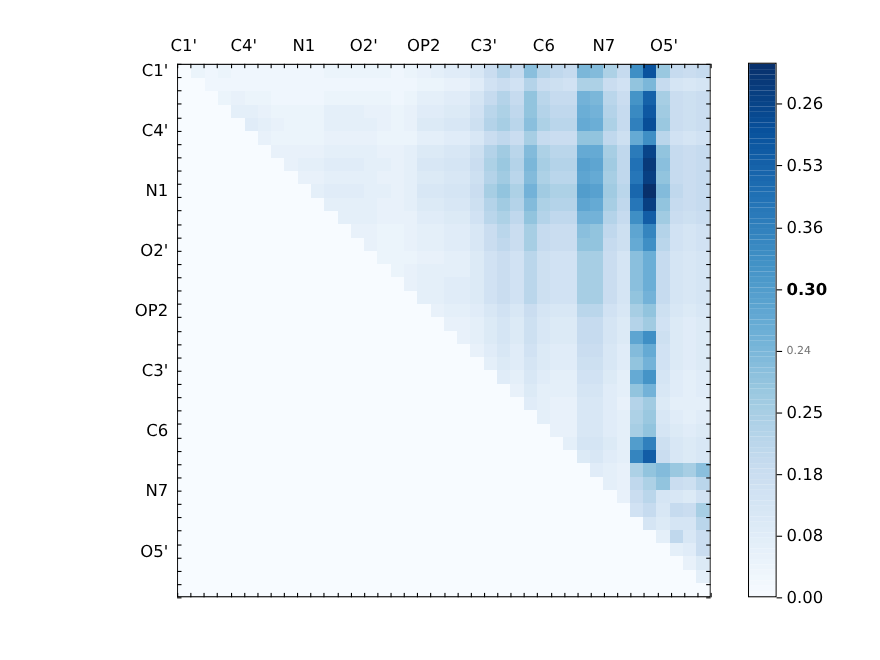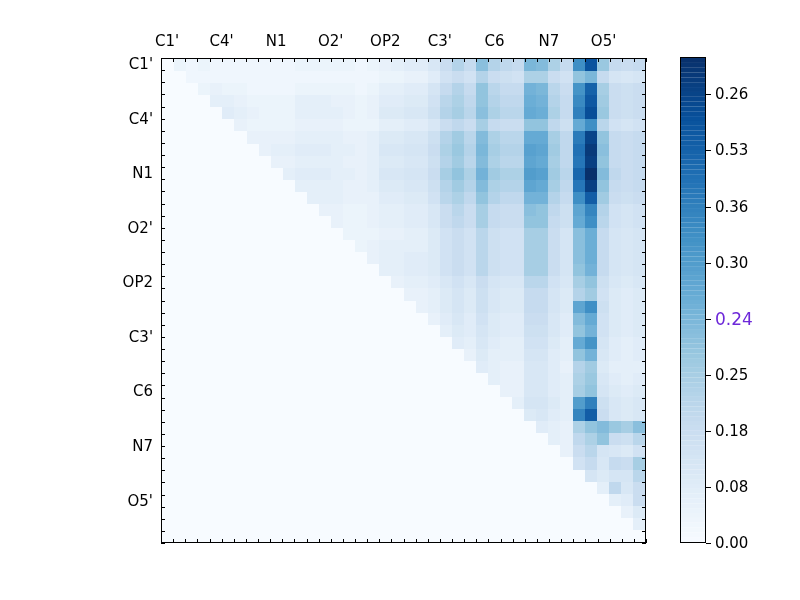--- a/index.html
+++ b/index.html
@@ -1945,23 +1945,23 @@
   <div id="cbticks">
       <div style="position:absolute;left:706px;top:543px;width:5px;height:1px;background:#000;"></div>
       <div style="position:absolute;left:715px;top:543px;transform:translateY(-50%);font-size:15px;color:#000;white-space:nowrap;">0.00</div>
       <div style="position:absolute;left:706px;top:486.9230769230769px;width:5px;height:1px;background:#000;"></div>
       <div style="position:absolute;left:715px;top:486.9230769230769px;transform:translateY(-50%);font-size:15px;color:#000;white-space:nowrap;">0.08</div>
       <div style="position:absolute;left:706px;top:430.84615384615387px;width:5px;height:1px;background:#000;"></div>
       <div style="position:absolute;left:715px;top:430.84615384615387px;transform:translateY(-50%);font-size:15px;color:#000;white-space:nowrap;">0.18</div>
       <div style="position:absolute;left:706px;top:374.7692307692308px;width:5px;height:1px;background:#000;"></div>
       <div style="position:absolute;left:715px;top:374.7692307692308px;transform:translateY(-50%);font-size:15px;color:#000;white-space:nowrap;">0.25</div>
       <div style="position:absolute;left:706px;top:318.69230769230774px;width:5px;height:1px;background:#000;"></div>
-      <div style="position:absolute;left:715px;top:318.69230769230774px;transform:translateY(-50%);font-size:17px;color:#6d28d9;white-space:nowrap;">0.24</div>
+      <div style="position:absolute;left:715px;top:318.69230769230774px;transform:translateY(-50%);font-size:10px;color:#737373;white-space:nowrap;">0.24</div>
       <div style="position:absolute;left:706px;top:262.61538461538464px;width:5px;height:1px;background:#000;"></div>
-      <div style="position:absolute;left:715px;top:262.61538461538464px;transform:translateY(-50%);font-size:15px;color:#000;white-space:nowrap;">0.30</div>
+      <div style="position:absolute;left:715px;top:262.61538461538464px;transform:translateY(-50%);font-size:15px;color:#000;white-space:nowrap;font-weight:bold;">0.30</div>
       <div style="position:absolute;left:706px;top:206.53846153846155px;width:5px;height:1px;background:#000;"></div>
       <div style="position:absolute;left:715px;top:206.53846153846155px;transform:translateY(-50%);font-size:15px;color:#000;white-space:nowrap;">0.36</div>
       <div style="position:absolute;left:706px;top:150.4615384615385px;width:5px;height:1px;background:#000;"></div>
       <div style="position:absolute;left:715px;top:150.4615384615385px;transform:translateY(-50%);font-size:15px;color:#000;white-space:nowrap;">0.53</div>
       <div style="position:absolute;left:706px;top:94.38461538461542px;width:5px;height:1px;background:#000;"></div>
       <div style="position:absolute;left:715px;top:94.38461538461542px;transform:translateY(-50%);font-size:15px;color:#000;white-space:nowrap;">0.26</div>
     </div>
 
 </div>
 

